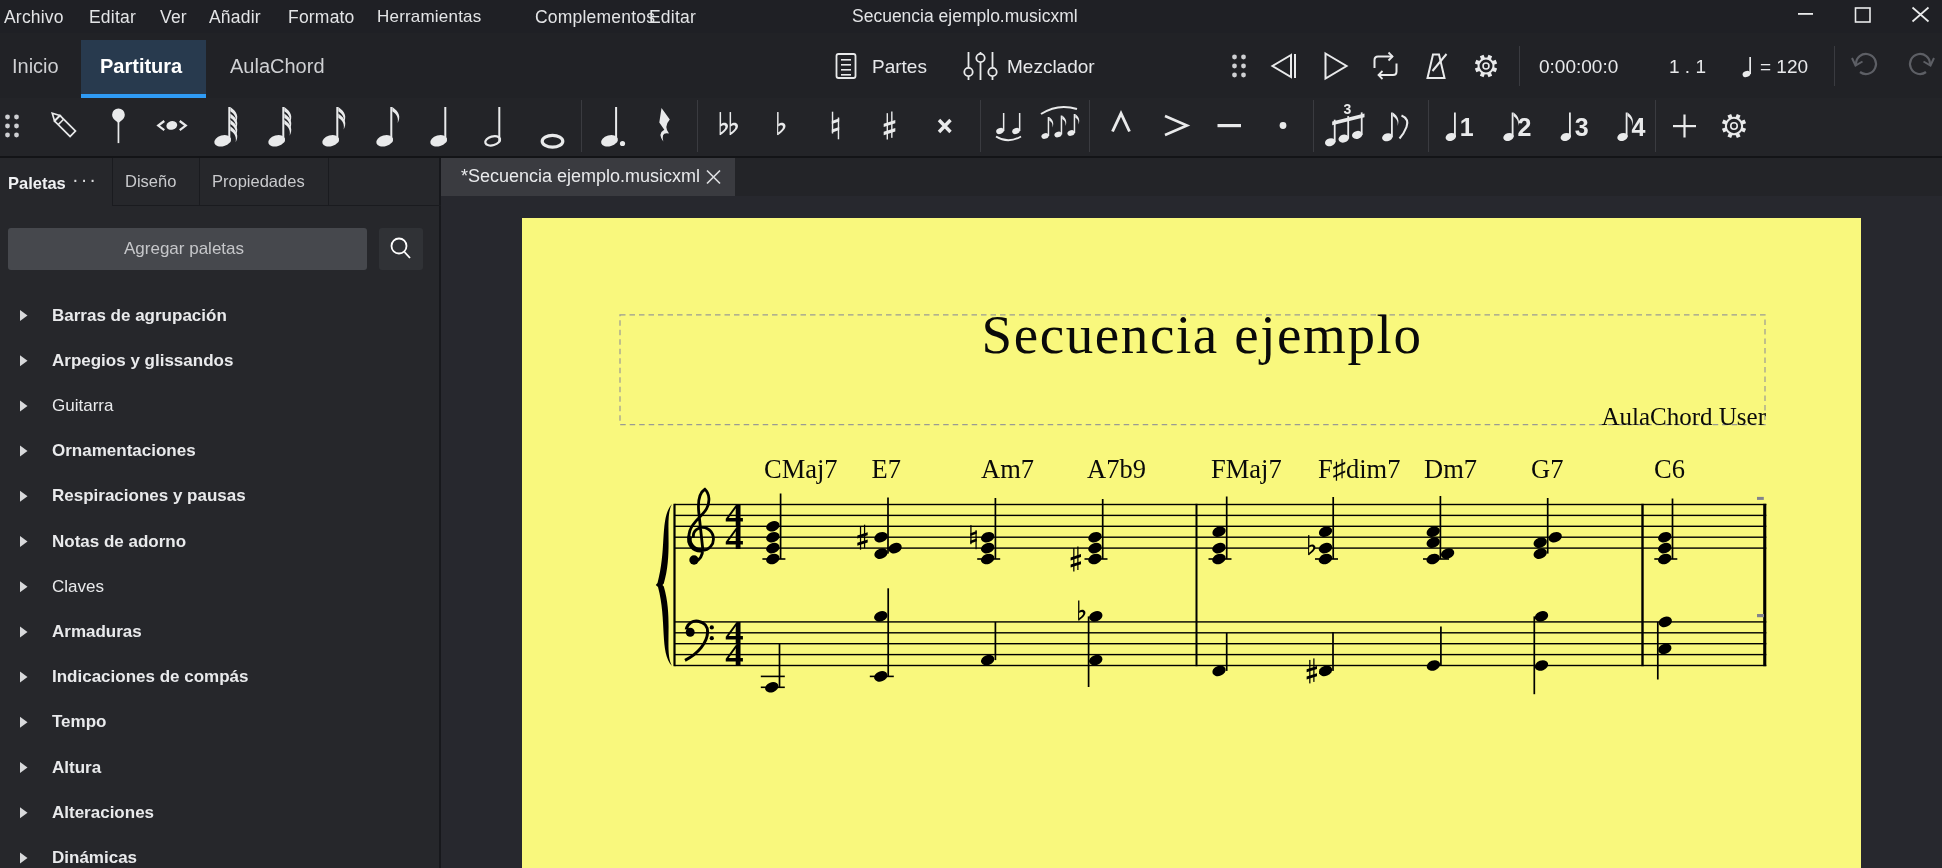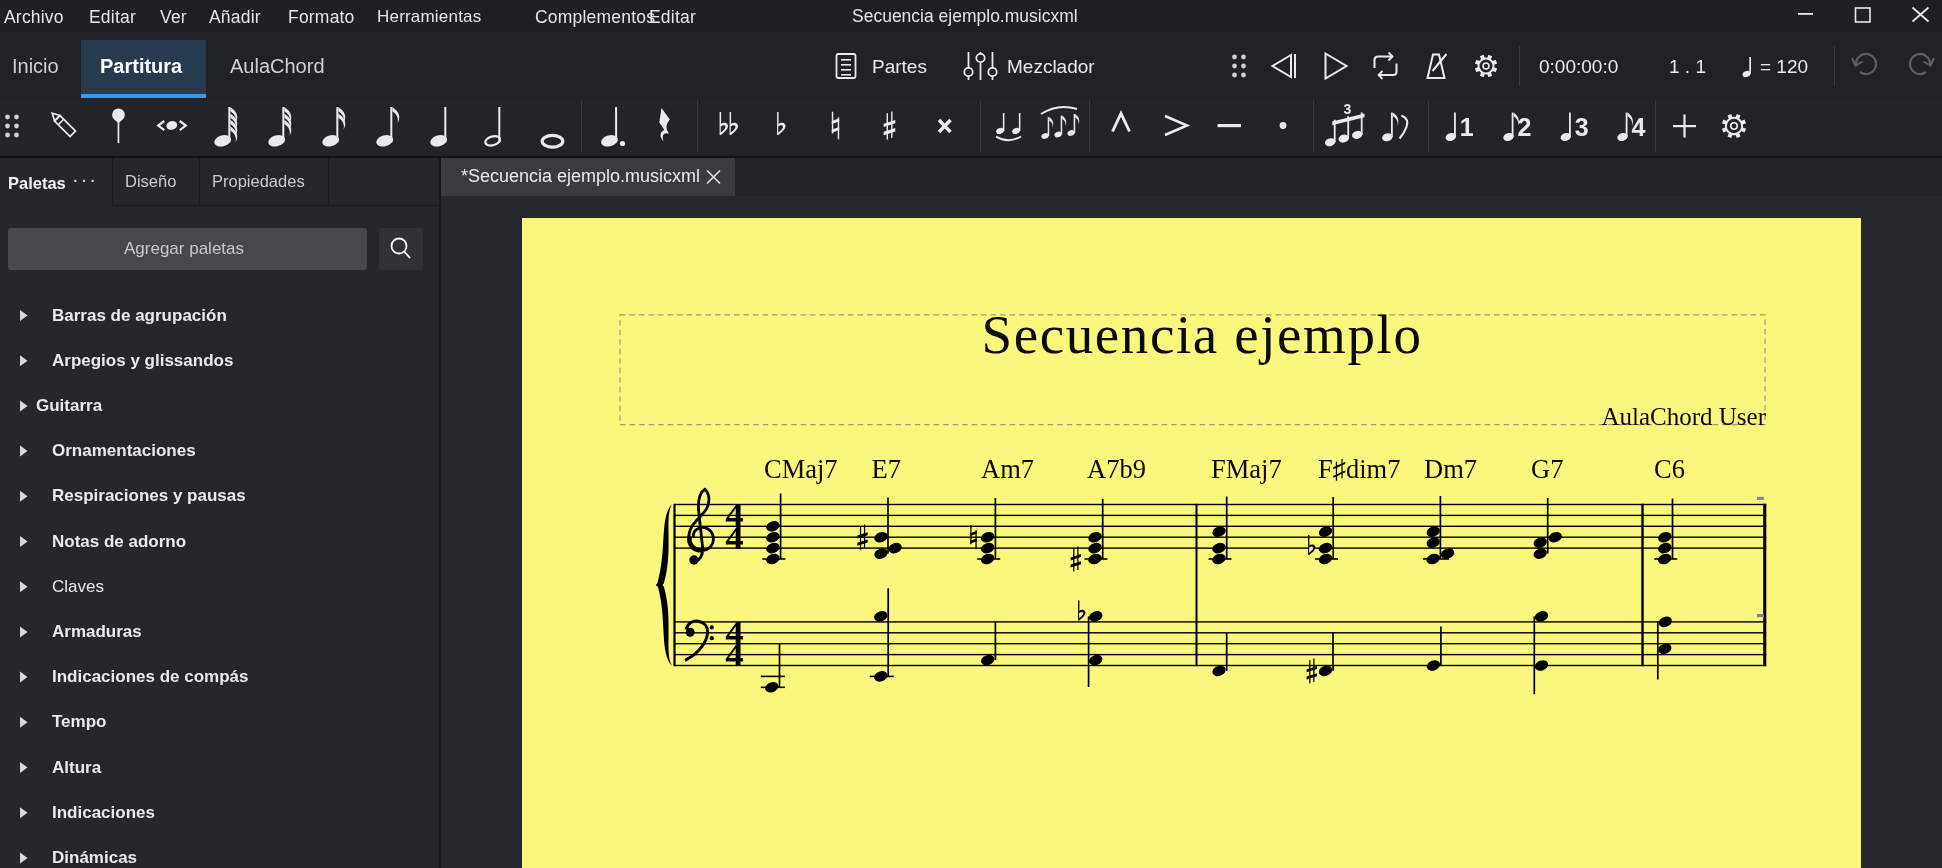--- a/index.html
+++ b/index.html
@@ -41,30 +41,30 @@
 <div class="abs" style="left:199px;top:158px;width:1px;height:48px;background:#1a1b1f"></div>
 <div class="abs" style="left:328px;top:158px;width:1px;height:48px;background:#1a1b1f"></div>
 <div class="abs" style="left:112px;top:205px;width:329px;height:1px;background:#1a1b1f"></div>
 <div class="txt" style="left:125px;top:172px;font-size:16.5px;color:#c9cacd;">Diseño</div>
 <div class="txt" style="left:212px;top:172px;font-size:16.5px;color:#c9cacd;">Propiedades</div>
 <div class="abs" style="left:8px;top:228px;width:359px;height:42px;background:#46484d;border-radius:3px"></div>
 <div class="txt" style="left:124px;top:239px;font-size:17px;color:#c6c7ca;">Agregar paletas</div>
 <div class="abs" style="left:379px;top:228px;width:44px;height:42px;background:#303236;border-radius:3px"></div>
 <div class="txt" style="left:52px;top:305.5px;font-size:17px;font-weight:bold;color:#e9eaec;">Barras de agrupación</div>
 <div class="txt" style="left:52px;top:350.7px;font-size:17px;font-weight:bold;color:#e9eaec;">Arpegios y glissandos</div>
-<div class="txt" style="left:36px;top:395.9px;font-size:17px;font-weight:bold;color:#e9eaec;">Guitarra</div>
+<div class="txt" style="left:52px;top:395.9px;font-size:17px;font-weight:normal;color:#e9eaec;">Guitarra</div>
 <div class="txt" style="left:52px;top:441.1px;font-size:17px;font-weight:bold;color:#e9eaec;">Ornamentaciones</div>
 <div class="txt" style="left:52px;top:486.3px;font-size:17px;font-weight:bold;color:#e9eaec;">Respiraciones y pausas</div>
 <div class="txt" style="left:52px;top:531.5px;font-size:17px;font-weight:bold;color:#e9eaec;">Notas de adorno</div>
 <div class="txt" style="left:52px;top:576.7px;font-size:17px;font-weight:normal;color:#e9eaec;">Claves</div>
 <div class="txt" style="left:52px;top:621.9px;font-size:17px;font-weight:bold;color:#e9eaec;">Armaduras</div>
 <div class="txt" style="left:52px;top:667.1px;font-size:17px;font-weight:bold;color:#e9eaec;">Indicaciones de compás</div>
 <div class="txt" style="left:52px;top:712.3px;font-size:17px;font-weight:bold;color:#e9eaec;">Tempo</div>
 <div class="txt" style="left:52px;top:757.5px;font-size:17px;font-weight:bold;color:#e9eaec;">Altura</div>
-<div class="txt" style="left:52px;top:802.7px;font-size:17px;font-weight:bold;color:#e9eaec;">Indicaciones</div>
+<div class="txt" style="left:52px;top:802.7px;font-size:17px;font-weight:bold;color:#e9eaec;">Alteraciones</div>
 <div class="txt" style="left:52px;top:847.9px;font-size:17px;font-weight:bold;color:#e9eaec;">Dinámicas</div>
 <svg class="abs" style="left:0;top:0" width="1942" height="868" viewBox="0 0 1942 868">
 <rect x="1798" y="13" width="15" height="1.8" fill="#e9eaeb"></rect>
 <rect x="1855.5" y="8" width="14.5" height="14" fill="none" stroke="#e9eaeb" stroke-width="1.6"></rect>
 <path d="M 1912.5 7.5 L 1928.5 21.5 M 1928.5 7.5 L 1912.5 21.5" stroke="#e9eaeb" stroke-width="1.7" fill="none"></path>
 <rect x="836.5" y="54" width="19" height="24" rx="2" fill="none" stroke="#e9eaeb" stroke-width="1.8"></rect>
 <rect x="841" y="59" width="10" height="1.6" fill="#e9eaeb"></rect>
 <rect x="841" y="64" width="10" height="1.6" fill="#e9eaeb"></rect>
 <rect x="841" y="69" width="10" height="1.6" fill="#e9eaeb"></rect>
 <rect x="841" y="74" width="10" height="1.6" fill="#e9eaeb"></rect>

